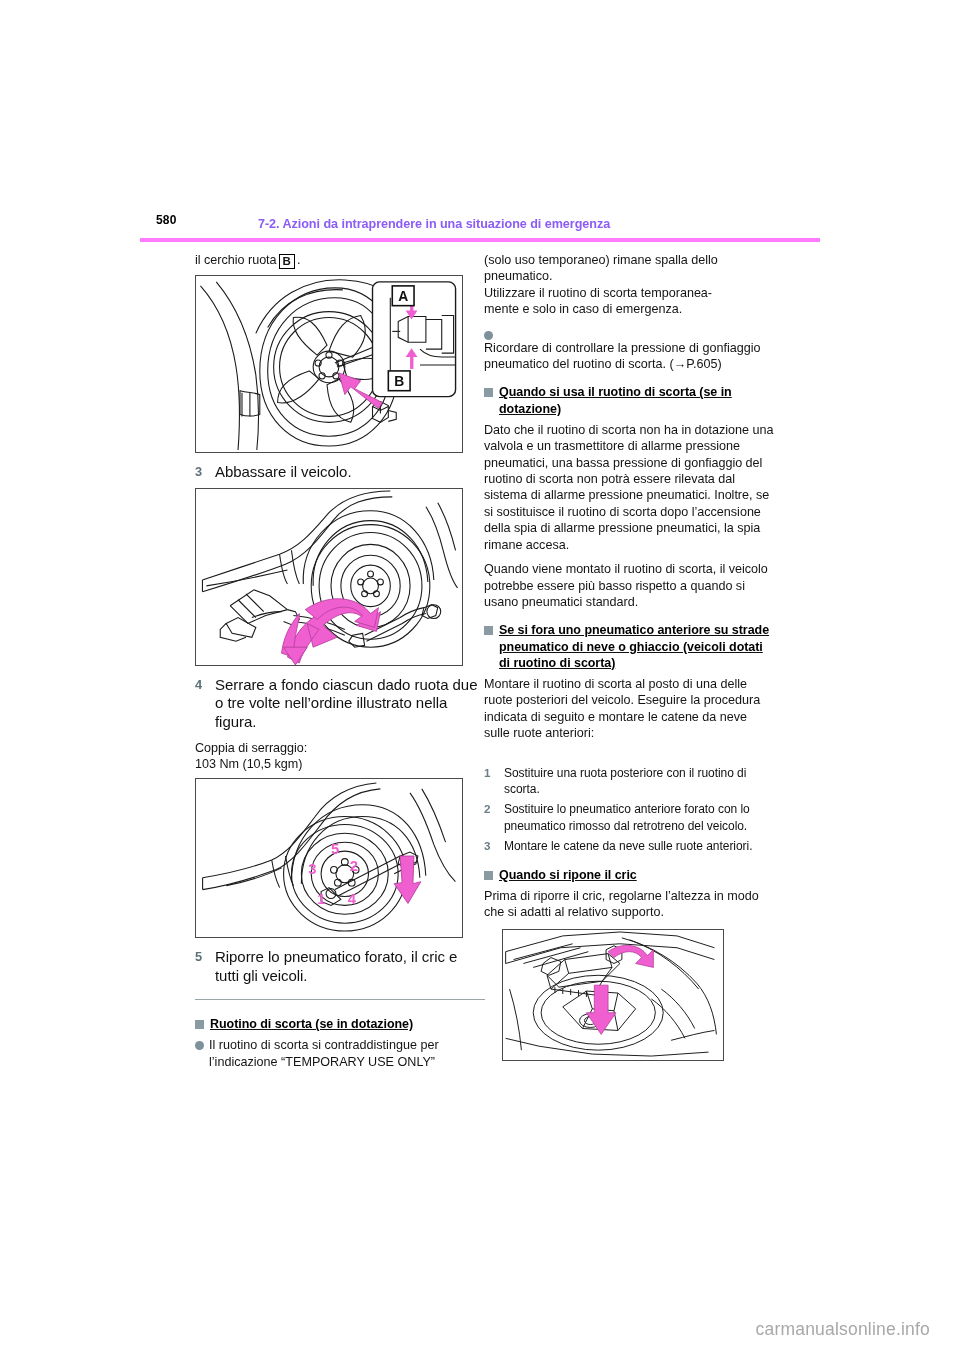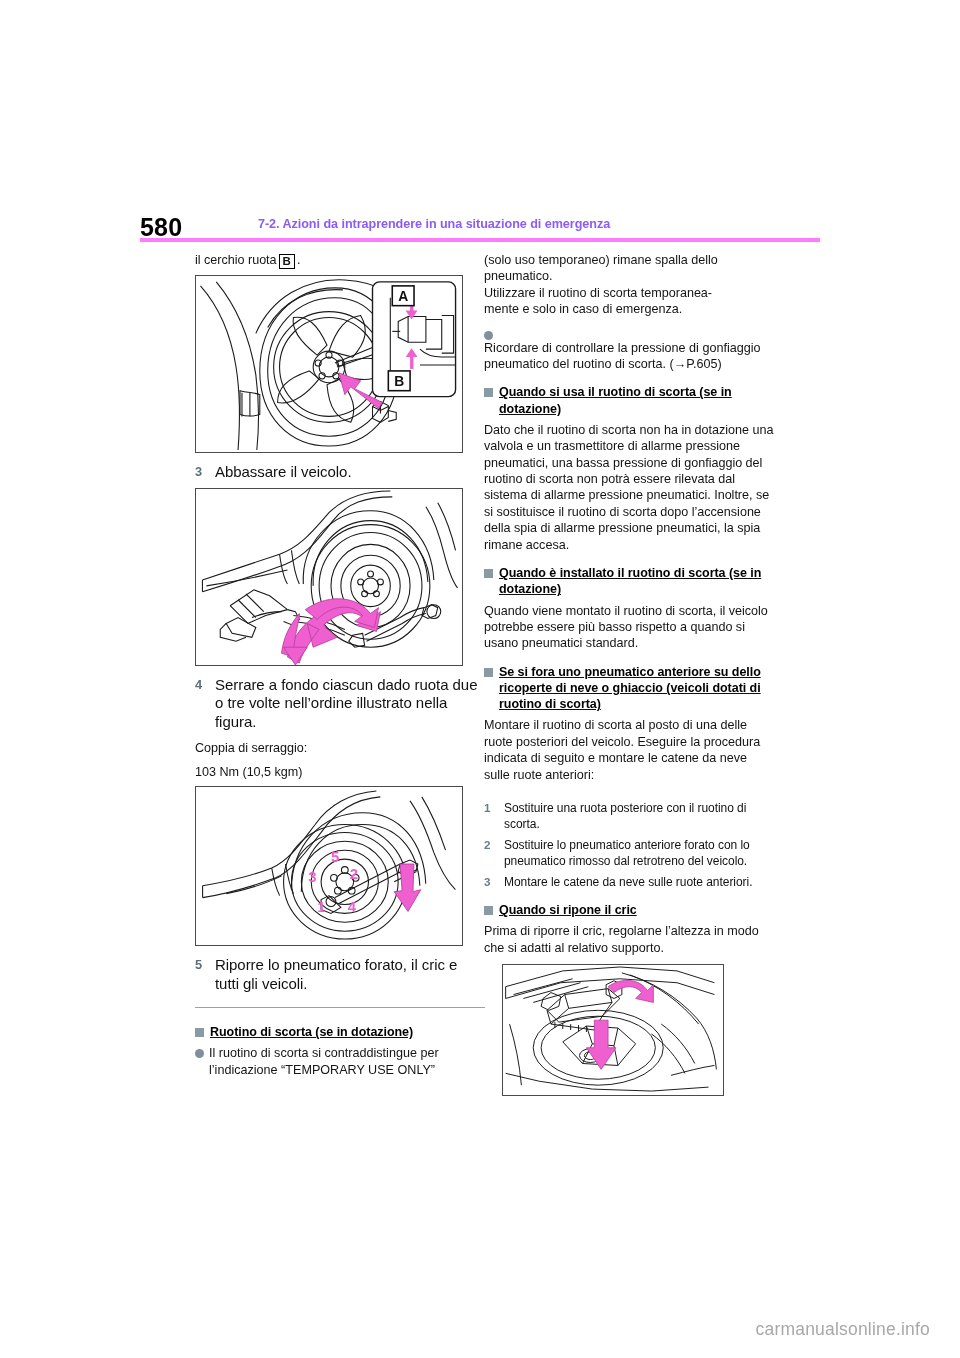--- a/index.html
+++ b/index.html
@@ -7,21 +7,21 @@
     width:960px;height:1358px;position:relative;overflow:hidden;
     font-family:"Liberation Sans","DejaVu Sans",sans-serif;
     color:#101010;
     -webkit-font-smoothing:antialiased;
   }
   .page{position:absolute;inset:0;}
 
   
   .header{position:absolute;left:140px;top:213px;width:680px;height:26px;}
   .pg-num{
-    position:absolute;left:0;top:0;font-size:25px;font-weight:bold;
+    position:absolute;left:16px;top:0;font-size:12px;font-weight:bold;
     letter-spacing:0.2px;color:#000;
   }
   .pg-title{
     position:absolute;left:118px;top:4px;font-size:12.6px;font-weight:bold;
     color:#8b5cf6;letter-spacing:-0.05px;white-space:nowrap;
   }
   .rule{
     position:absolute;left:140px;top:238px;width:680px;height:4px;
     background:#ff7bff;
   }
@@ -29,21 +29,21 @@
   
   .col{position:absolute;top:252px;width:290px;}
   .col-left{left:195px;}
   .col-right{left:484px;}
 
   
   .para{
     font-size:12.6px;line-height:16.4px;color:#141414;margin:0 0 8px 0;
     letter-spacing:-0.02px;
   }
-  .para.tight{margin-bottom:8px;}
+  .para.tight{margin-bottom:0;}
 
   
   .step{display:flex;margin:0 0 4px 0;}
   .step .num{
     width:20px;flex:0 0 20px;font-size:12.8px;font-weight:bold;color:#5d7078;
     line-height:18.5px;
   }
   .step .txt{
     flex:1;font-size:15px;line-height:18.5px;color:#111;letter-spacing:-0.05px;
   }
@@ -350,31 +350,27 @@
       <div class="dot"></div>
       <div class="btxt">Ricordare di controllare la pressione di gonfiaggio pneumatico del ruotino di scorta. (→P.605)</div>
     </div>
 
     <div class="sec-head">
       <div class="sq"></div>
       <div class="lbl">Quando si usa il ruotino di scorta (se in dotazione)</div>
     </div>
     <div class="para">Dato che il ruotino di scorta non ha in dotazione una valvola e un trasmettitore di allarme pressione pneumatici, una bassa pressione di gonfiaggio del ruotino di scorta non potrà essere rilevata dal sistema di allarme pressione pneumatici. Inoltre, se si sostituisce il ruotino di scorta dopo l’accensione della spia di allarme pressione pneumatici, la spia rimane accesa.</div>
 
+    <div class="para">Quando viene montato il ruotino di scorta, il veicolo potrebbe essere più basso rispetto a quando si usano pneumatici standard.</div>
+
     <div class="sec-head">
       <div class="sq"></div>
-      <div class="lbl">Quando è installato il ruotino di scorta (se in dotazione)</div>
-    </div>
-    <div class="para">Quando viene montato il ruotino di scorta, il veicolo potrebbe essere più basso rispetto a quando si usano pneumatici standard.</div>
-
-    <div class="sec-head">
-      <div class="sq"></div>
-      <div class="lbl">Se si fora uno pneumatico anteriore su dello ricoperte di neve o ghiaccio (veicoli dotati di ruotino di scorta)</div>
-    </div>
-    <div class="para" style="margin-bottom:17px;">Montare il ruotino di scorta al posto di una delle ruote posteriori del veicolo. Eseguire la procedura indicata di seguito e montare le catene da neve sulle ruote anteriori:</div>
+      <div class="lbl">Se si fora uno pneumatico anteriore su strade pneumatico di neve o ghiaccio (veicoli dotati di ruotino di scorta)</div>
+    </div>
+    <div class="para" style="margin-bottom:23px;">Montare il ruotino di scorta al posto di una delle ruote posteriori del veicolo. Eseguire la procedura indicata di seguito e montare le catene da neve sulle ruote anteriori:</div>
 
     <div class="step small">
       <div class="num">1</div>
       <div class="txt">Sostituire una ruota posteriore con il ruotino di scorta.</div>
     </div>
     <div class="step small">
       <div class="num">2</div>
       <div class="txt">Sostituire lo pneumatico anteriore forato con lo pneumatico rimosso dal retrotreno del veicolo.</div>
     </div>
     <div class="step small">

